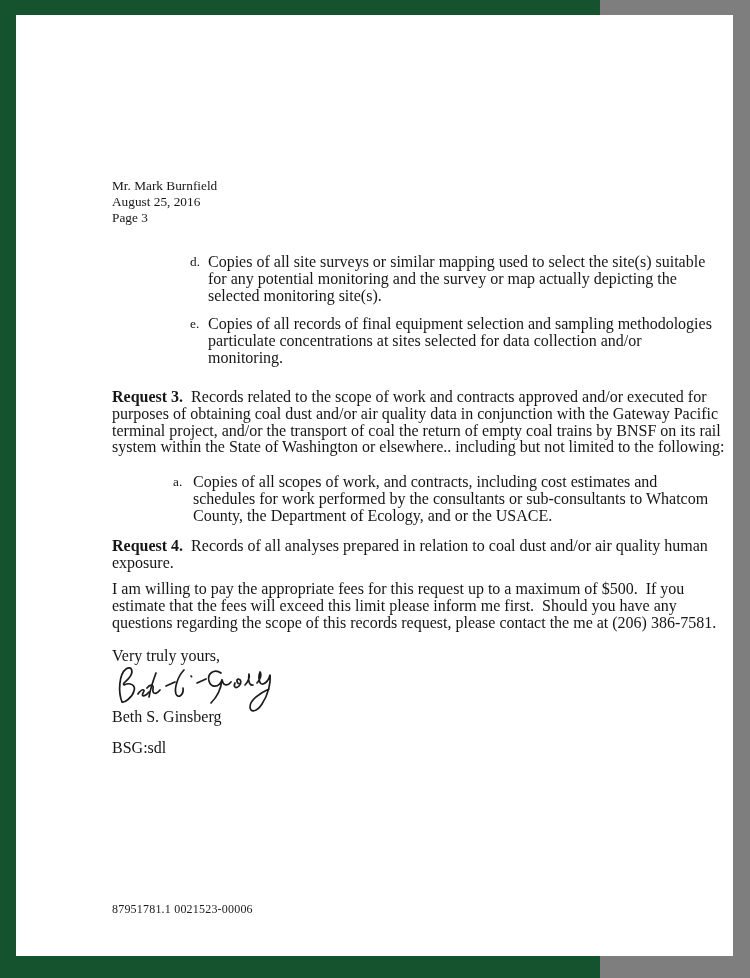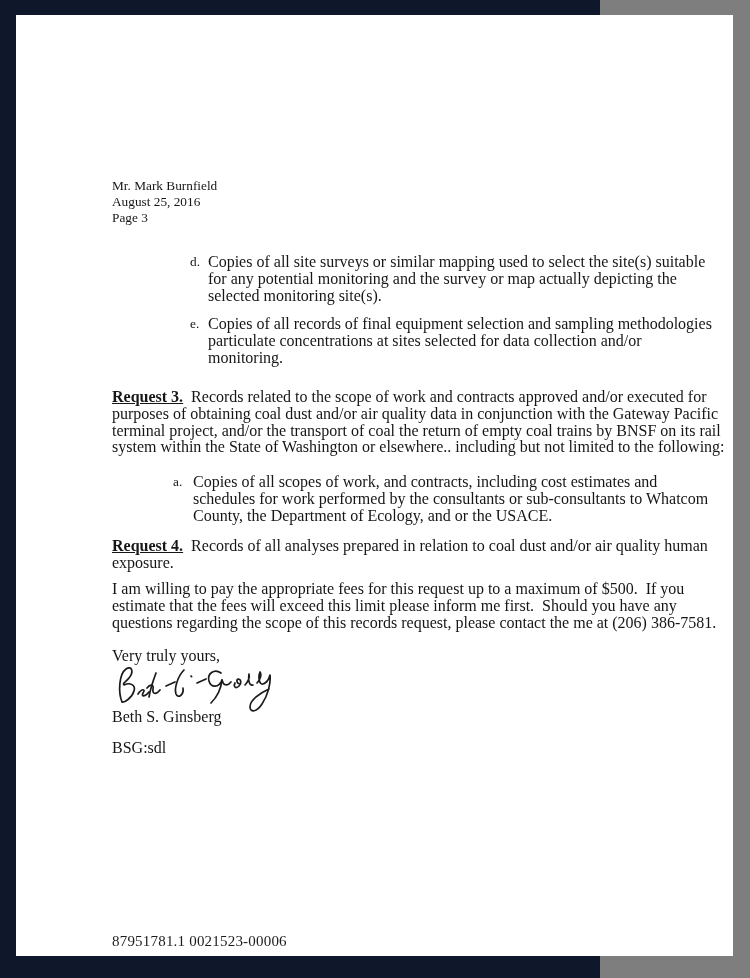--- a/index.html
+++ b/index.html
@@ -8,21 +8,21 @@
     width: 750px;
     height: 978px;
     background: #7e7e7e;
     font-family: "Liberation Serif", serif;
     overflow: hidden;
   }
   .canvas {
     position: relative;
     width: 600px;
     height: 978px;
-    background: #0f172a;
+    background: #14532d;
   }
   .page {
     position: absolute;
     left: 16px;
     top: 15px;
     width: 717px;
     height: 941px;
     background: #ffffff;
     color: #161616;
   }
@@ -34,38 +34,36 @@
     color: #161616;
   }
   .header-line {
     white-space: pre;
     font-size: 13.3px;
     line-height: 16.2px;
     color: #161616;
   }
   .req-label {
     font-weight: bold;
-    text-decoration: underline;
   }
   .list-item { display: flex; }
   .marker-col {
     white-space: pre;
     font-size: 13.3px;
     line-height: 16.8px;
     width: 18px;
     flex: 0 0 18px;
   }
   .lines-col { }
   .footer-line {
     white-space: pre;
-    font-size: 15px;
+    font-size: 12px;
     line-height: 11px;
     color: #1c1c1c;
     letter-spacing: 0.2px;
-    margin-top: 32px;
   }
   .sig-svg { display: block; }
 </style>
 </head>
 <body>
 
 <div class="canvas">
   <div class="page">
 
     <div class="abs" style="left:96px; top:163px;">

